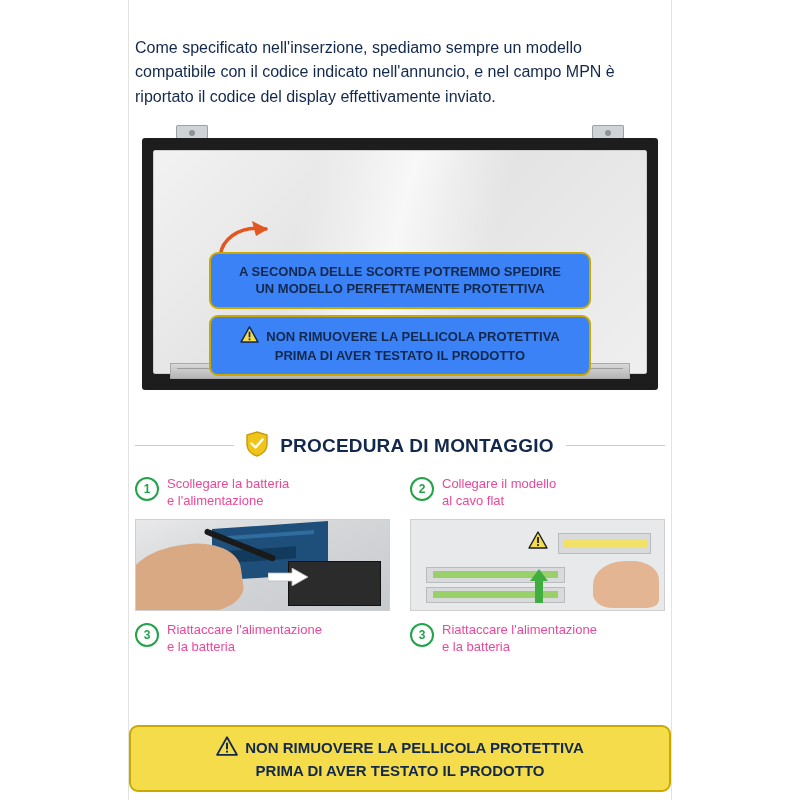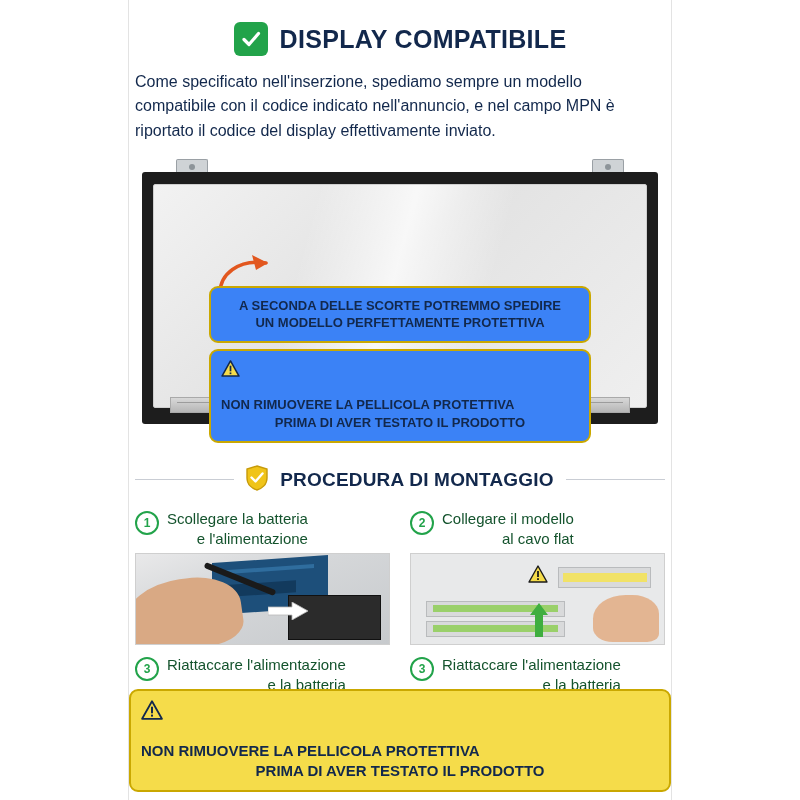--- a/index.html
+++ b/index.html
@@ -165,24 +165,23 @@
     color: #12284c;
     font-weight: bold;
     font-size: 13px;
     line-height: 1.35;
     padding: 9px 10px;
   }
   .yellow-box.one { top: 127px; }
   .yellow-box.two { top: 190px; }
   .warn-line {
     display: flex;
-    align-items: flex-start;
+    align-items: center;
     justify-content: center;
-    gap: 15px;
-    flex-direction: column;
+    gap: 7px;
   }
 
   
   .section-title-row {
     display: flex;
     align-items: center;
     justify-content: flex-end;
     gap: 12px;
     margin: 16px auto 0;
     width: 530px;
@@ -222,24 +221,23 @@
     border-radius: 50%;
     color: #22a34a;
     font-weight: bold;
     font-size: 12px;
     display: flex;
     align-items: center;
     justify-content: center;
     margin-top: 2px;
   }
   .step-text {
-    font-size: 15px;
+    font-size: 13px;
     line-height: 1.33;
-    color: #14532d;
-    text-align: right;
+    color: #ec4899;
   }
 
   .photo {
     position: relative;
     width: 100%;
     height: 92px;
     border: 1px solid #cfcfcf;
     box-sizing: border-box;
     overflow: hidden;
     margin-top: 2px;
@@ -371,28 +369,20 @@
 </style>
 </head>
 <body>
 
 <div class="page">
 
   <div class="side-rule left"></div>
   <div class="side-rule right"></div>
 
   <div class="header">
-    <div class="header-title-row">
-      <span class="check-badge">
-        <svg width="22" height="22" viewBox="0 0 22 22" aria-hidden="true">
-          <path d="M4 11.5 L9 16.5 L18.5 5.5" fill="none" stroke="#ffffff" stroke-width="3.2" stroke-linecap="round" stroke-linejoin="round"></path>
-        </svg>
-      </span>
-      <span class="header-title">DISPLAY COMPATIBILE</span>
-    </div>
     <div class="header-sub">Come specificato nell'inserzione, spediamo sempre un modello compatibile con il codice indicato nell'annuncio, e nel campo MPN è riportato il codice del display effettivamente inviato.</div>
   </div>
 
   <div class="screen-wrap">
     <div class="tab l"></div>
     <div class="tab r"></div>
 
     <div class="screen-outer">
       <div class="screen-inner"></div>
       <div class="screen-base"></div>

